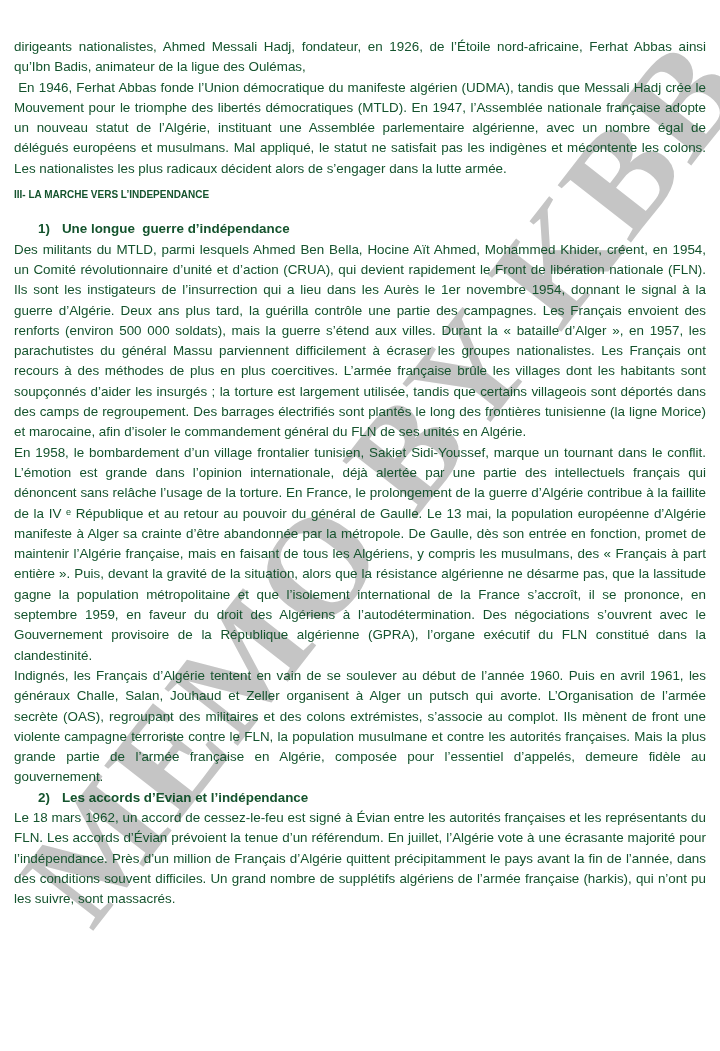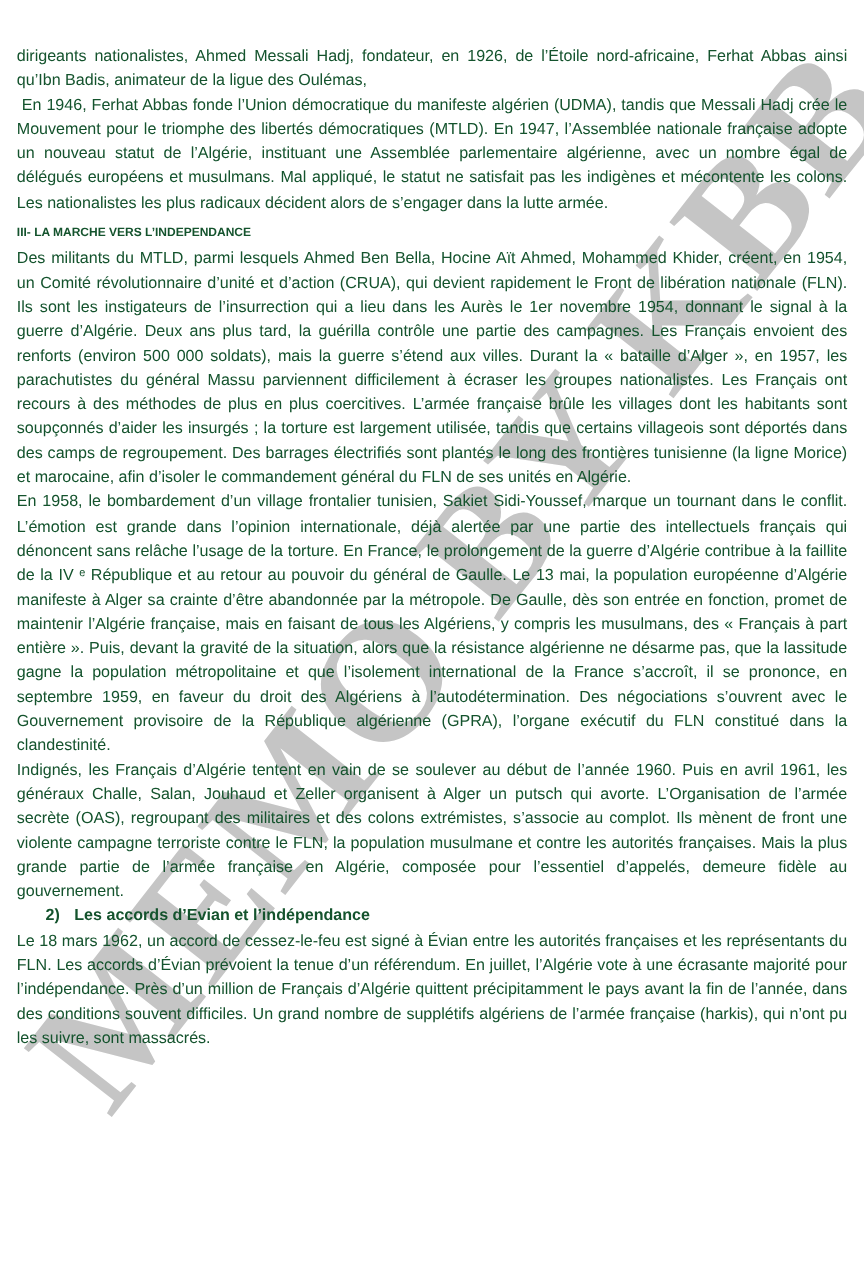--- a/index.html
+++ b/index.html
@@ -68,20 +68,23 @@
   <div class="watermark" style="color: rgb(197, 197, 197);">MEMO BY KBB</div>
 
   <div class="content">
 
     <p class="intro-1">dirigeants nationalistes, Ahmed Messali Hadj, fondateur, en 1926, de l’Étoile nord-africaine, Ferhat Abbas ainsi qu’Ibn Badis, animateur de la ligue des Oulémas,</p>
 
     <p class="intro-2 pre"> En 1946, Ferhat Abbas fonde l’Union démocratique du manifeste algérien (UDMA), tandis que Messali Hadj crée le Mouvement pour le triomphe des libertés démocratiques (MTLD). En 1947, l’Assemblée nationale française adopte un nouveau statut de l’Algérie, instituant une Assemblée parlementaire algérienne, avec un nombre égal de délégués européens et musulmans. Mal appliqué, le statut ne satisfait pas les indigènes et mécontente les colons. Les nationalistes les plus radicaux décident alors de s’engager dans la lutte armée.</p>
 
     <h2 class="heading h-iii">III- LA MARCHE VERS L’INDEPENDANCE</h2>
 
+    <div class="sub sub-1">
+      <span class="num">1)</span><span class="sub-label pre">Une longue  guerre d’indépendance</span>
+    </div>
 
     <p class="p-militants">Des militants du MTLD, parmi lesquels Ahmed Ben Bella, Hocine Aït Ahmed, Mohammed Khider, créent, en 1954, un Comité révolutionnaire d’unité et d’action (CRUA), qui devient rapidement le Front de libération nationale (FLN). Ils sont les instigateurs de l’insurrection qui a lieu dans les Aurès le 1er novembre 1954, donnant le signal à la guerre d’Algérie. Deux ans plus tard, la guérilla contrôle une partie des campagnes. Les Français envoient des renforts (environ 500 000 soldats), mais la guerre s’étend aux villes. Durant la « bataille d’Alger », en 1957, les parachutistes du général Massu parviennent difficilement à écraser les groupes nationalistes. Les Français ont recours à des méthodes de plus en plus coercitives. L’armée française brûle les villages dont les habitants sont soupçonnés d’aider les insurgés ; la torture est largement utilisée, tandis que certains villageois sont déportés dans des camps de regroupement. Des barrages électrifiés sont plantés le long des frontières tunisienne (la ligne Morice) et marocaine, afin d’isoler le commandement général du FLN de ses unités en Algérie.</p>
 
     <p class="p-1958">En 1958, le bombardement d’un village frontalier tunisien, Sakiet Sidi-Youssef, marque un tournant dans le conflit. L’émotion est grande dans l’opinion internationale, déjà alertée par une partie des intellectuels français qui dénoncent sans relâche l’usage de la torture. En France, le prolongement de la guerre d’Algérie contribue à la faillite de la IV ᵉ République et au retour au pouvoir du général de Gaulle. Le 13 mai, la population européenne d’Algérie manifeste à Alger sa crainte d’être abandonnée par la métropole. De Gaulle, dès son entrée en fonction, promet de maintenir l’Algérie française, mais en faisant de tous les Algériens, y compris les musulmans, des « Français à part entière ». Puis, devant la gravité de la situation, alors que la résistance algérienne ne désarme pas, que la lassitude gagne la population métropolitaine et que l’isolement international de la France s’accroît, il se prononce, en septembre 1959, en faveur du droit des Algériens à l’autodétermination. Des négociations s’ouvrent avec le Gouvernement provisoire de la République algérienne (GPRA), l’organe exécutif du FLN constitué dans la clandestinité.</p>
 
     <p class="p-indignes">Indignés, les Français d’Algérie tentent en vain de se soulever au début de l’année 1960. Puis en avril 1961, les généraux Challe, Salan, Jouhaud et Zeller organisent à Alger un putsch qui avorte. L’Organisation de l’armée secrète (OAS), regroupant des militaires et des colons extrémistes, s’associe au complot. Ils mènent de front une violente campagne terroriste contre le FLN, la population musulmane et contre les autorités françaises. Mais la plus grande partie de l’armée française en Algérie, composée pour l’essentiel d’appelés, demeure fidèle au gouvernement.</p>
 
     <div class="sub sub-2">
       <span class="num">2)</span><span class="sub-label pre">Les accords d’Evian et l’indépendance</span>
     </div>

